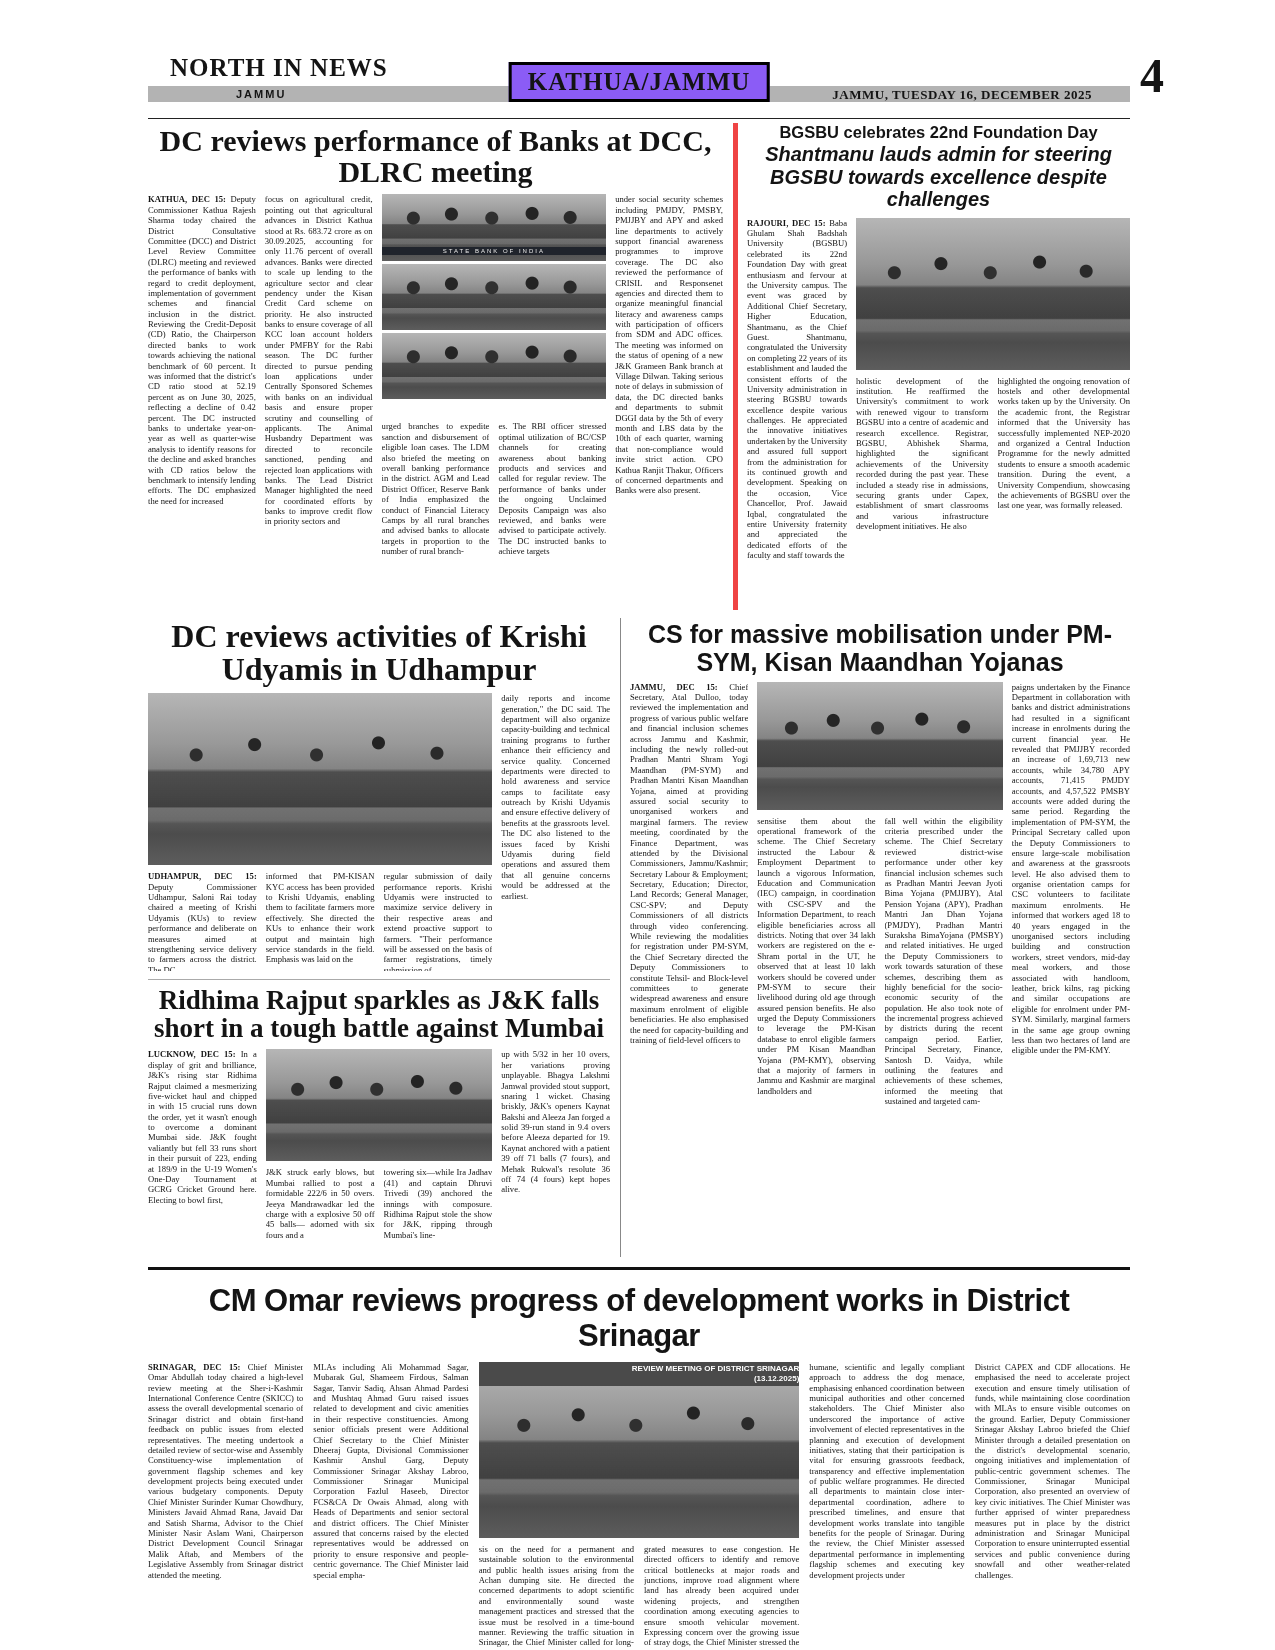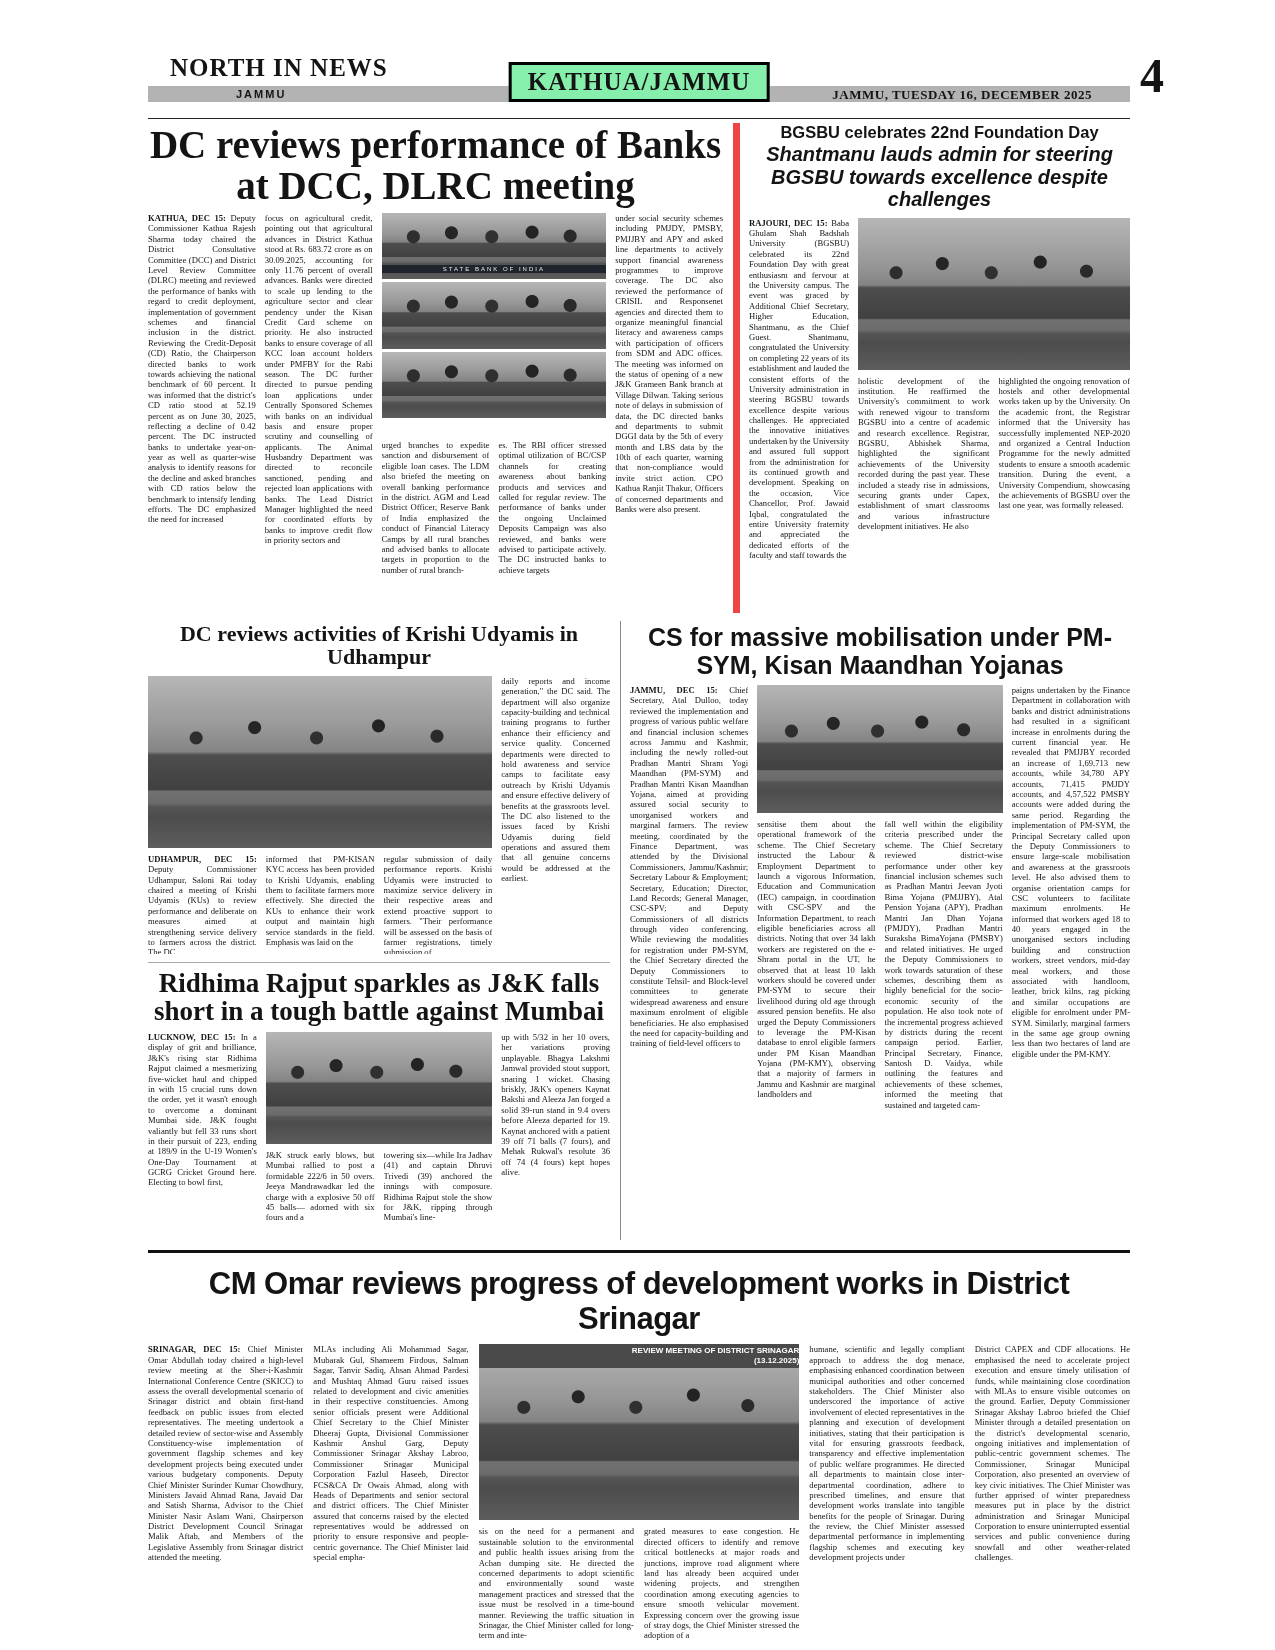--- a/index.html
+++ b/index.html
@@ -4,21 +4,21 @@
 <style>
   html,body{margin:0;padding:0;background:#fff;}
   body{width:1275px;height:1650px;overflow:hidden;font-family:"Liberation Serif",serif;color:#141414;position:relative;}
   .page{box-sizing:border-box;width:1275px;padding:56px 145px 0 148px;position:relative;}
 
   
   .hdr{position:relative;height:62px;border-bottom:1.5px solid #222;margin-bottom:4px;}
   .masthead{position:absolute;left:22px;top:-2px;font-weight:bold;font-size:25px;letter-spacing:1px;}
   .hdr-bar{position:absolute;left:0;right:0;top:30px;height:16px;background:#b3b3b3;}
   .hdr-city{position:absolute;left:88px;top:32px;font-family:"Liberation Sans",sans-serif;font-weight:bold;font-size:11px;letter-spacing:2px;}
-  .section-box{position:absolute;left:50%;transform:translateX(-50%);top:6px;background:#86efac;border:3px solid #000;padding:3px 16px;font-weight:bold;font-size:25px;letter-spacing:1px;}
+  .section-box{position:absolute;left:50%;transform:translateX(-50%);top:6px;background:#8b5cf6;border:3px solid #000;padding:3px 16px;font-weight:bold;font-size:25px;letter-spacing:1px;}
   .hdr-date{position:absolute;right:38px;top:31px;font-weight:bold;font-size:13px;letter-spacing:.5px;}
   .pageno{position:absolute;right:-34px;top:-8px;font-weight:bold;font-size:48px;}
 
   
   .bt{margin:0;font-size:8.6px;line-height:1.21;text-align:justify;overflow:hidden;}
   .dl{font-weight:bold;}
   .hl-serif{font-family:"Liberation Serif",serif;font-weight:bold;text-align:center;line-height:1.04;margin:2px 0 7px;}
   .hl-sans{font-family:"Liberation Sans",sans-serif;font-weight:bold;text-align:center;line-height:1.12;margin:2px 0 6px;}
 
   
@@ -35,29 +35,29 @@
 
   
   .band1{display:flex;gap:10px;}
   .a1{width:575px;flex:none;}
   .grid-a1{display:grid;grid-template-columns:repeat(5,1fr);grid-template-rows:205px 1fr;gap:22px 9px;height:400px;}
   .collage{grid-column:3/5;grid-row:1;display:flex;flex-direction:column;gap:3px;}
   .collage .seg{flex:1;}
   .g-c1{grid-column:1}.g-c2{grid-column:2}.g-c3{grid-column:3}.g-c4{grid-column:4}.g-c5{grid-column:5}.g-c6{grid-column:6}
   .g-r2{grid-row:2}.g-r13{grid-row:1/3}
 
-  .a2{flex:1;border-left:7px solid #ef4444;padding-left:9px;}
+  .a2{flex:1;border-left:5px solid #ef4444;padding-left:9px;}
   .a2 .kicker{font-size:16.5px;margin:0 0 2px;}
   .a2 .main{font-size:20px;margin:0 0 7px;font-style:italic;}
   .grid-a2{display:grid;grid-template-columns:100px 1fr 1fr;grid-template-rows:152px 1fr;gap:6px 9px;height:392px;}
   .a2-ph{grid-column:2/4;grid-row:1;}
 
   .band2{display:flex;gap:10px;margin-top:8px;}
   .leftcol{width:462px;flex:none;}
-  .a3 .hl-serif{font-size:22px;font-family:Liberation Serif, serif;}
+  .a3 .hl-serif{font-size:32px;font-family:Liberation Serif, serif;}
   .grid-a3{display:grid;grid-template-columns:repeat(4,1fr);grid-template-rows:172px 1fr;gap:6px 9px;height:278px;}
   .a3-ph{grid-column:1/4;grid-row:1;}
 
   .a5{margin-top:8px;border-top:1px solid #aaa;padding-top:4px;}
   .a5 .hl-serif{font-size:27px;}
   .grid-a5{display:grid;grid-template-columns:repeat(4,1fr);grid-template-rows:112px 1fr;gap:6px 9px;height:208px;}
   .a5-ph{grid-column:2/4;grid-row:1;}
 
   .a4{flex:1;border-left:1px solid #888;padding-left:9px;}
   .a4 .hl-sans{font-size:25px;}
@@ -81,21 +81,21 @@
     <div class="hdr-bar"></div>
     <div class="hdr-city">JAMMU</div>
     <div class="section-box">KATHUA/JAMMU</div>
     <div class="hdr-date">JAMMU, TUESDAY 16, DECEMBER 2025</div>
     <div class="pageno">4</div>
   </div>
 
   <div class="band1">
 
     <section class="a1">
-      <h1 class="hl-serif" style="font-size:39px;">DC reviews performance of Banks at DCC, DLRC meeting</h1>
+      <h1 class="hl-serif" style="font-size:30px;">DC reviews performance of Banks at DCC, DLRC meeting</h1>
       <div class="grid-a1">
         <p class="bt g-c1 g-r13"><b class="dl">KATHUA, DEC 15:</b> <span>Deputy Commissioner Kathua Rajesh Sharma today chaired the District Consultative Committee (DCC) and District Level Review Committee (DLRC) meeting and reviewed the performance of banks with regard to credit deployment, implementation of government schemes and financial inclusion in the district. Reviewing the Credit-Deposit (CD) Ratio, the Chairperson directed banks to work towards achieving the national benchmark of 60 percent. It was informed that the district's CD ratio stood at 52.19 percent as on June 30, 2025, reflecting a decline of 0.42 percent. The DC instructed banks to undertake year-on-year as well as quarter-wise analysis to identify reasons for the decline and asked branches with CD ratios below the benchmark to intensify lending efforts. The DC emphasized the need for increased</span></p>
         <p class="bt g-c2 g-r13">focus on agricultural credit, pointing out that agricultural advances in District Kathua stood at Rs. 683.72 crore as on 30.09.2025, accounting for only 11.76 percent of overall advances. Banks were directed to scale up lending to the agriculture sector and clear pendency under the Kisan Credit Card scheme on priority. He also instructed banks to ensure coverage of all KCC loan account holders under PMFBY for the Rabi season. The DC further directed to pursue pending loan applications under Centrally Sponsored Schemes with banks on an individual basis and ensure proper scrutiny and counselling of applicants. The Animal Husbandry Department was directed to reconcile sanctioned, pending and rejected loan applications with banks. The Lead District Manager highlighted the need for coordinated efforts by banks to improve credit flow in priority sectors and</p>
         <div class="collage">
           <div class="ph seg">
             <div class="ph-band">STATE BANK OF INDIA</div>
           </div>
           <div class="ph seg"></div>
           <div class="ph seg"></div>
         </div>

